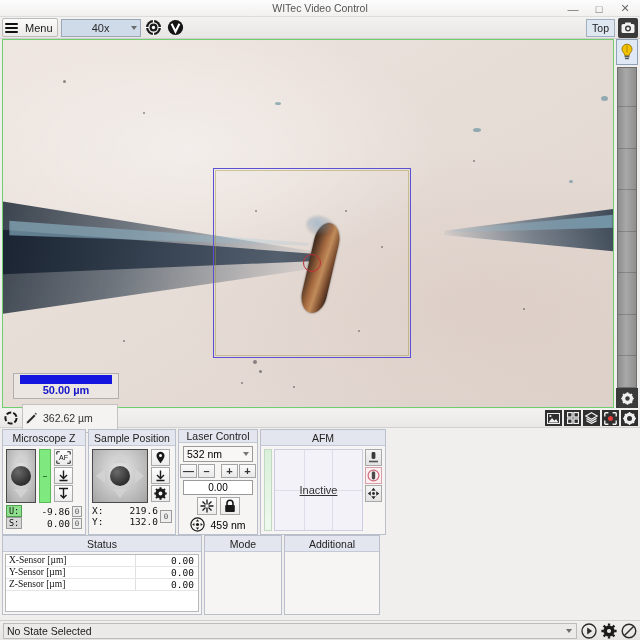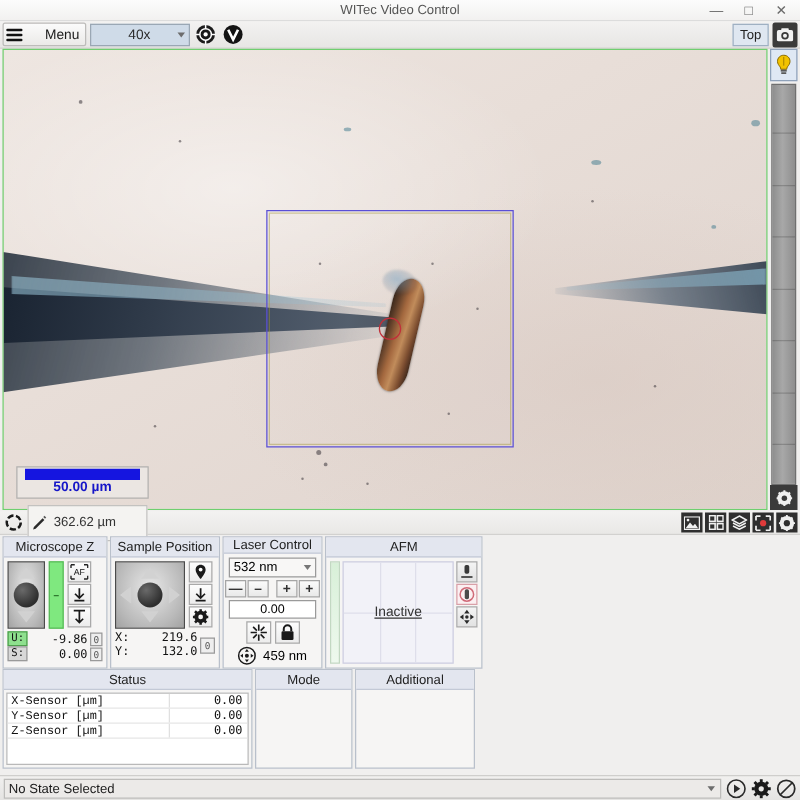--- a/index.html
+++ b/index.html
@@ -31,21 +31,21 @@
   
   .toolbar {
     height: 22px; width: 640px;
     background: linear-gradient(#f3f2f1, #e7e6e4);
     border-bottom: 1px solid #cfcecc;
     display: flex; align-items: center; gap: 3px;
     padding: 0 2px;
     position: relative;
   }
   .menu-btn {
-    display: flex; align-items: center; gap: 18px;
+    display: flex; align-items: center; gap: 7px;
     height: 19px; padding: 0 4px 0 2px;
     background: linear-gradient(#fbfbfb, #ebeae8);
     border: 1px solid #bdbcba; border-radius: 2px;
     font-size: 11px; color: #1a1a1a;
   }
   .hamburger { display: inline-flex; flex-direction: column; gap: 2px; width: 13px; }
   .hamburger i { display: block; height: 2px; background: #111; border-radius: 1px; }
   .zoom-select {
     width: 80px; height: 18px;
     background: #cfdbe8;
@@ -310,21 +310,21 @@
   .logo-cell { flex: 1; display: flex; align-items: center; justify-content: center; overflow: hidden; }
 
   
   .panels2 {
     position: absolute; left: 0; top: 535px;
     width: 640px; height: 80px;
     display: flex; gap: 2px; padding: 0 2px;
   }
   .status-table { flex: 1; background: #fff; border: 1px solid #b9b9b9; margin: 2px; overflow: hidden; }
   .st-row { display: flex; height: 12px; border-bottom: 1px solid #e6e6e6; }
-  .st-lbl { flex: 1; padding-left: 3px; font-family: Liberation Mono, monospace; font-size: 9.5px; color: #111;
+  .st-lbl { flex: 1; padding-left: 3px; font-family: Liberation Serif, serif; font-size: 9.5px; color: #111;
             border-right: 1px solid #e0e0e0; }
   .st-val { width: 62px; text-align: right; padding-right: 4px; font-family: "DejaVu Sans Mono", monospace; font-size: 9.5px; color: #111; }
 
   .mode-body { flex: 1; display: flex; flex-direction: column; align-items: center; padding-top: 3px; }
   .mode-lbl { font-size: 9px; font-weight: bold; color: #111; margin-bottom: 1px; }
   .mode-btns { display: flex; gap: 1px; }
   .mode-btn { width: 26px; height: 20px; border: 1px solid #9a9a9a; display: flex; align-items: center; justify-content: center; }
   .mode-btn.sel { background: #a9a3e8; }
   .mode-btn.unsel { background: #efefef; }
 

